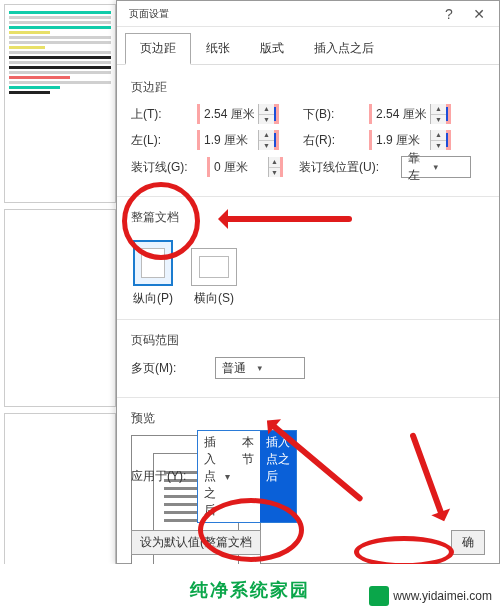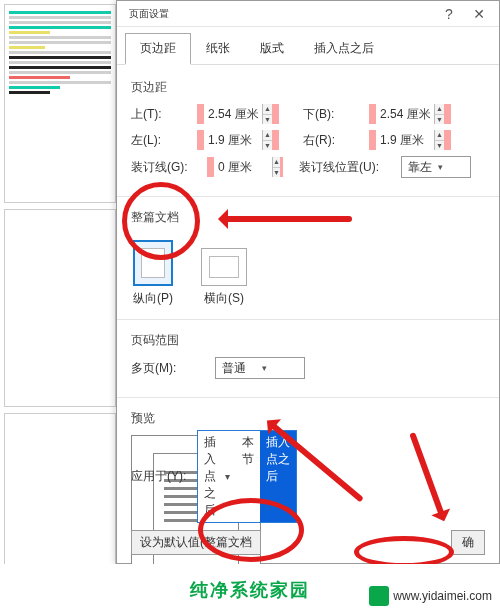--- a/index.html
+++ b/index.html
@@ -16,30 +16,30 @@
 .titlebar .title{flex:1;font-size:10px;padding-left:6px}
 .tcontrols{display:flex;gap:2px}
 .tbtn{width:28px;height:20px;display:flex;align-items:center;justify-content:center;font-size:14px;color:#555}
 .tabrow{display:flex;gap:0;padding:6px 8px 0 8px;border-bottom:1px solid #ddd}
 .tab{padding:6px 14px;border:1px solid transparent;border-bottom:none;font-size:12px;cursor:default}
 .tab.active{border-color:#aaa;background:#fff;border-bottom:2px solid #fff;margin-bottom:-1px}
 .section{padding:8px 14px}
 .sect-label{font-size:12px;color:#444;margin:6px 0 8px 0}
 .row{display:flex;align-items:center;gap:10px;margin:6px 0}
 .lbl{width:56px;text-align:left;color:#333}
-.spin{display:flex;align-items:center;border:7px solid #fca5a5;height:20px;width:82px;background:#1d4ed8}
+.spin{display:flex;align-items:center;border:3px solid #fca5a5;height:20px;width:82px;background:#1d4ed8}
 .spin input{border:none;width:58px;height:20px;padding:0 4px;font-size:12px;outline:none}
 .spin .sbtns{display:flex;flex-direction:column;width:16px;height:20px;border-left:1px solid #bbb}
 .spin .sbtns div{flex:1;display:flex;align-items:center;justify-content:center;font-size:7px;color:#555;background:#f3f3f3;cursor:default}
 .spin .sbtns div:first-child{border-bottom:1px solid #ccc}
-.combo{display:flex;align-items:center;border:1px solid #999;height:22px;background:#fff;padding:0 2px 0 6px;min-width:70px}
+.combo{display:flex;align-items:center;border:1px solid #999;height:22px;background:#fff;padding:0 11px 0 6px;min-width:70px}
 .combo span{flex:1}
 .combo .arr{font-size:9px;color:#555;padding:0 3px}
 hr.div{border:none;border-top:1px solid #e5e5e5;margin:4px 0}
-.orient-row{display:flex;gap:28px;align-items:flex-end;padding:6px 0 0 2px;position:relative}
+.orient-row{display:flex;gap:18px;align-items:flex-end;padding:6px 0 0 2px;position:relative}
 .orient{display:flex;flex-direction:column;align-items:center;gap:4px;cursor:default}
 .orient .pic{width:40px;height:46px;border:1px solid #aaa;background:#fff;position:relative;display:flex;align-items:center;justify-content:center}
 .orient.land .pic{width:46px;height:38px}
 .orient.sel .pic{border:2px solid #1a7bcf;background:#eaf4ff}
 .orient .pg{width:24px;height:30px;border:1px solid #bbb;background:#fff}
 .orient.land .pg{width:30px;height:22px}
 .preview-box{width:130px;height:150px;border:1px solid #888;margin:4px 0;background:#fff;display:flex;align-items:center;justify-content:center}
 .preview-pg{width:86px;height:114px;border:1px solid #888;padding:12px 10px}
 .preview-pg .pl{height:3px;background:#888;margin:5px 0}
 .bottom-row{display:flex;align-items:center;gap:6px;padding:6px 14px;position:absolute;bottom:34px;left:0;right:0}

